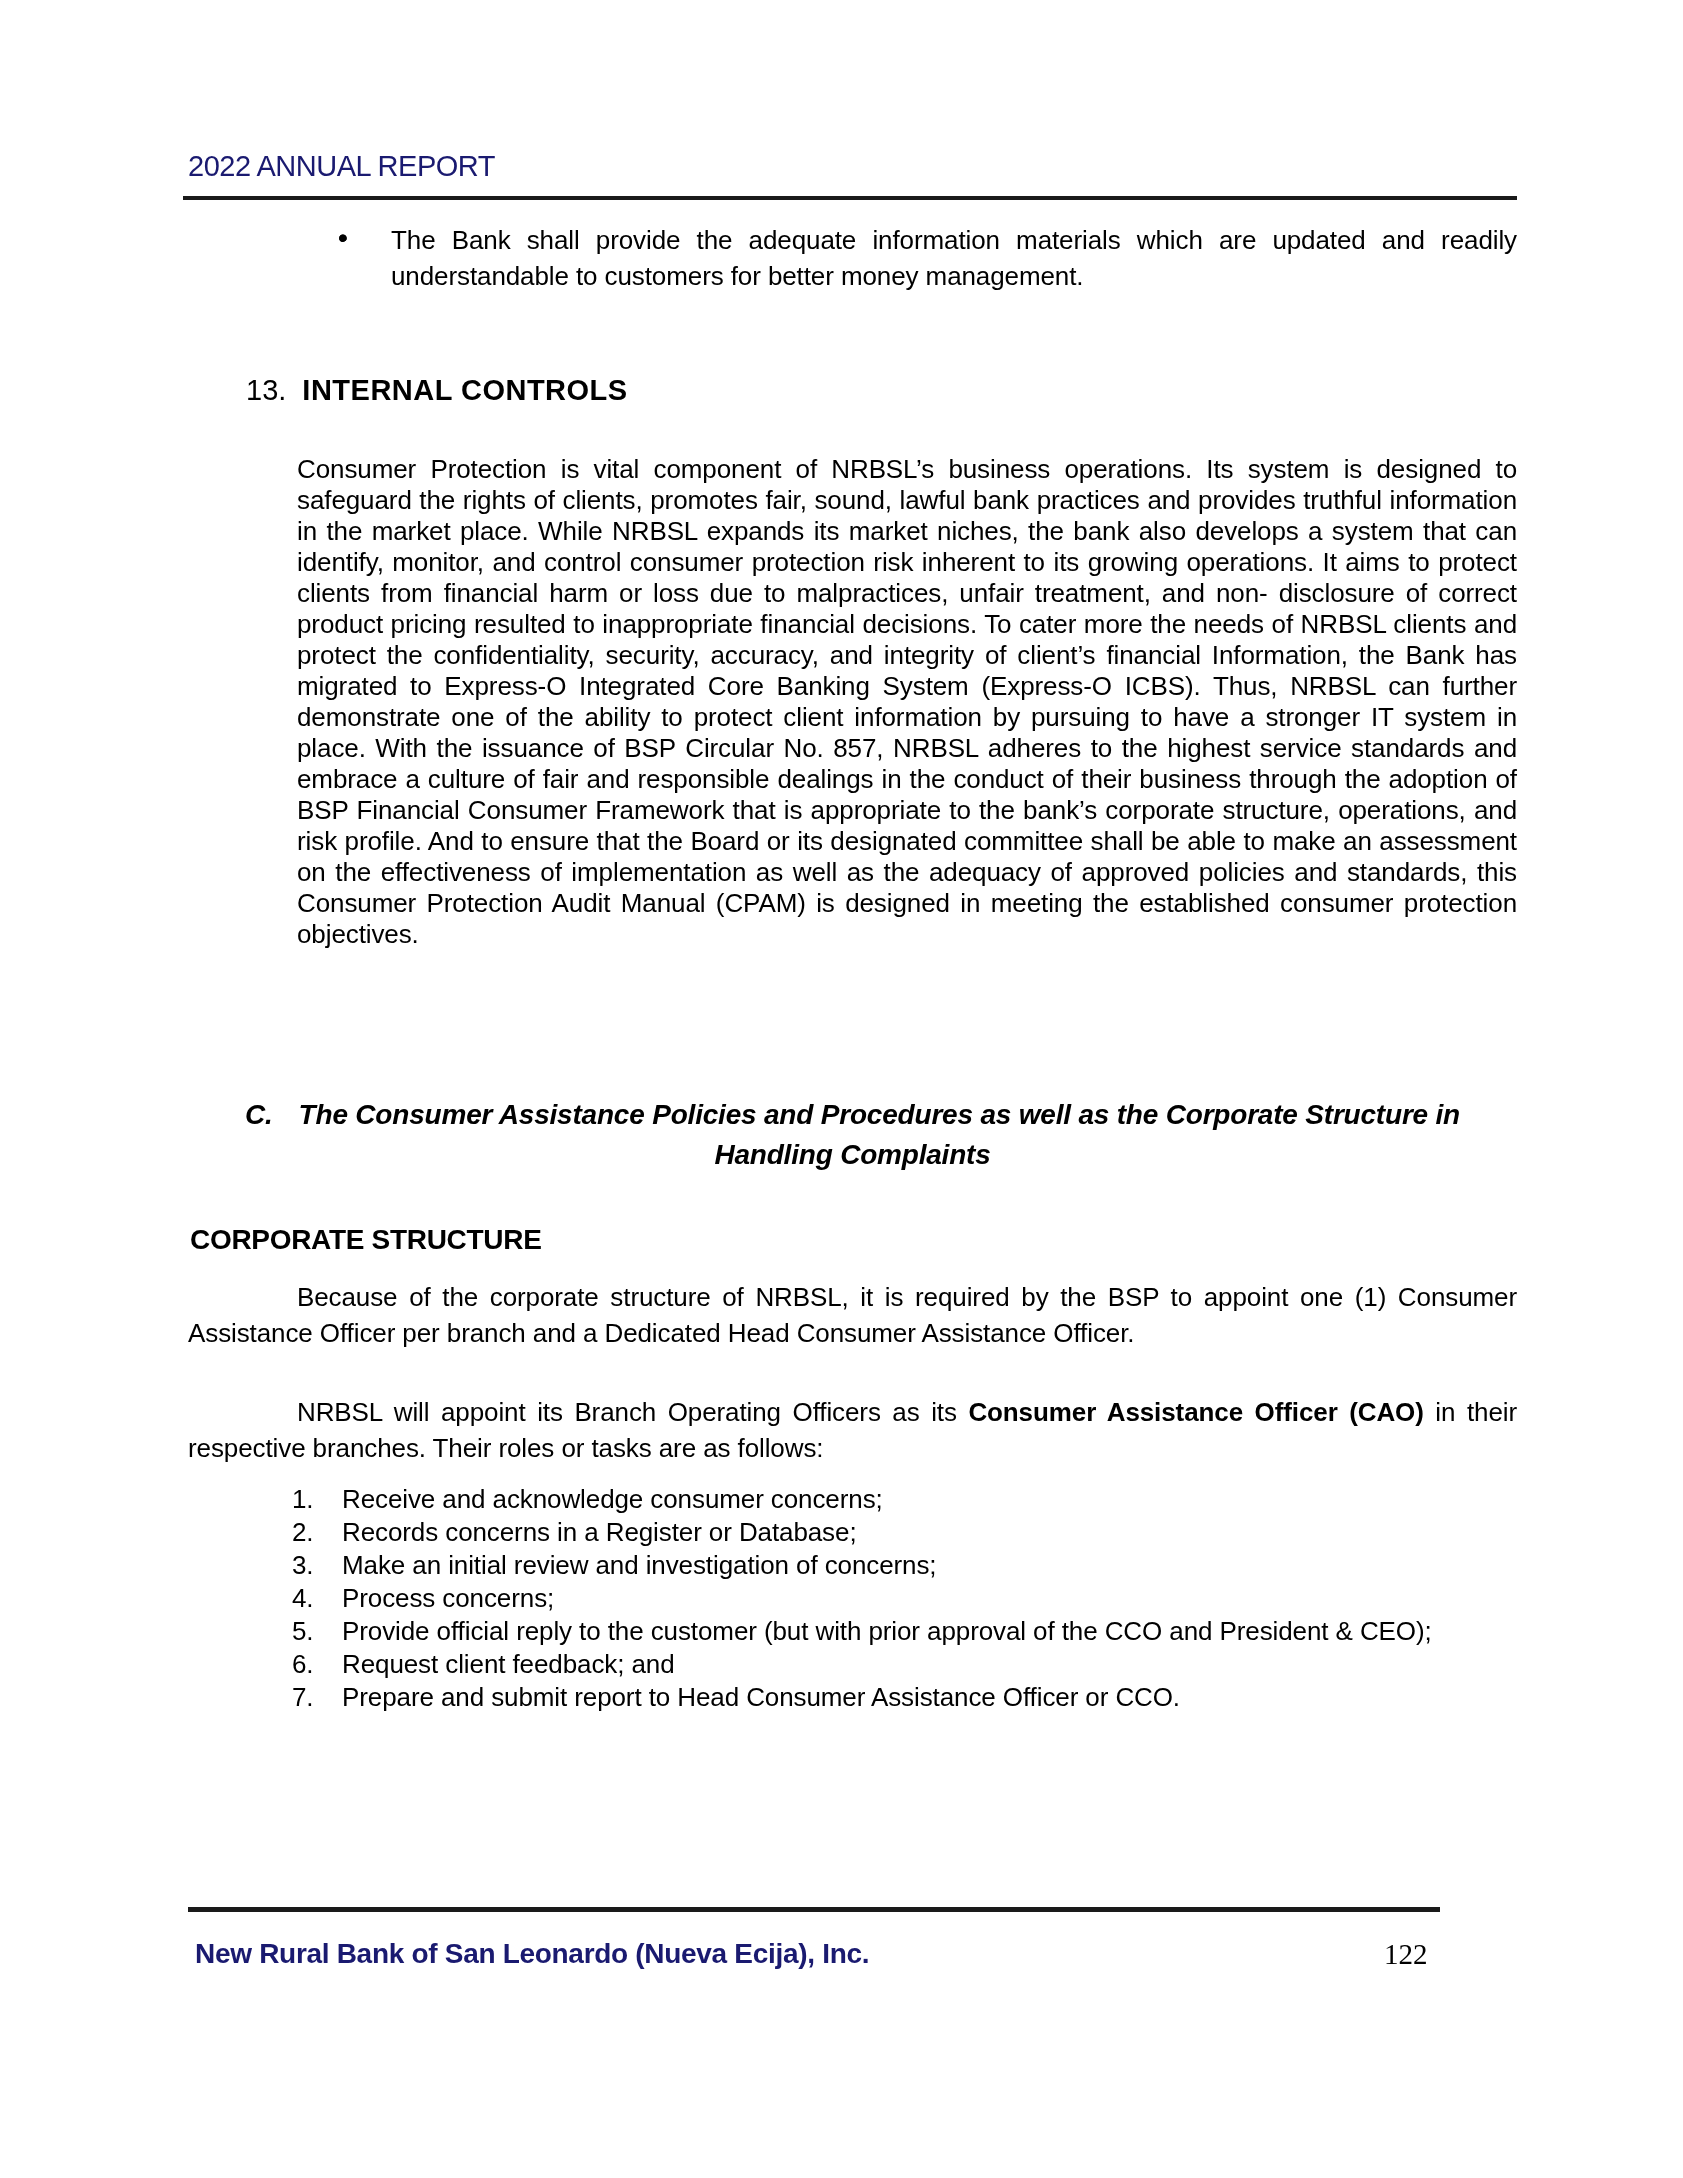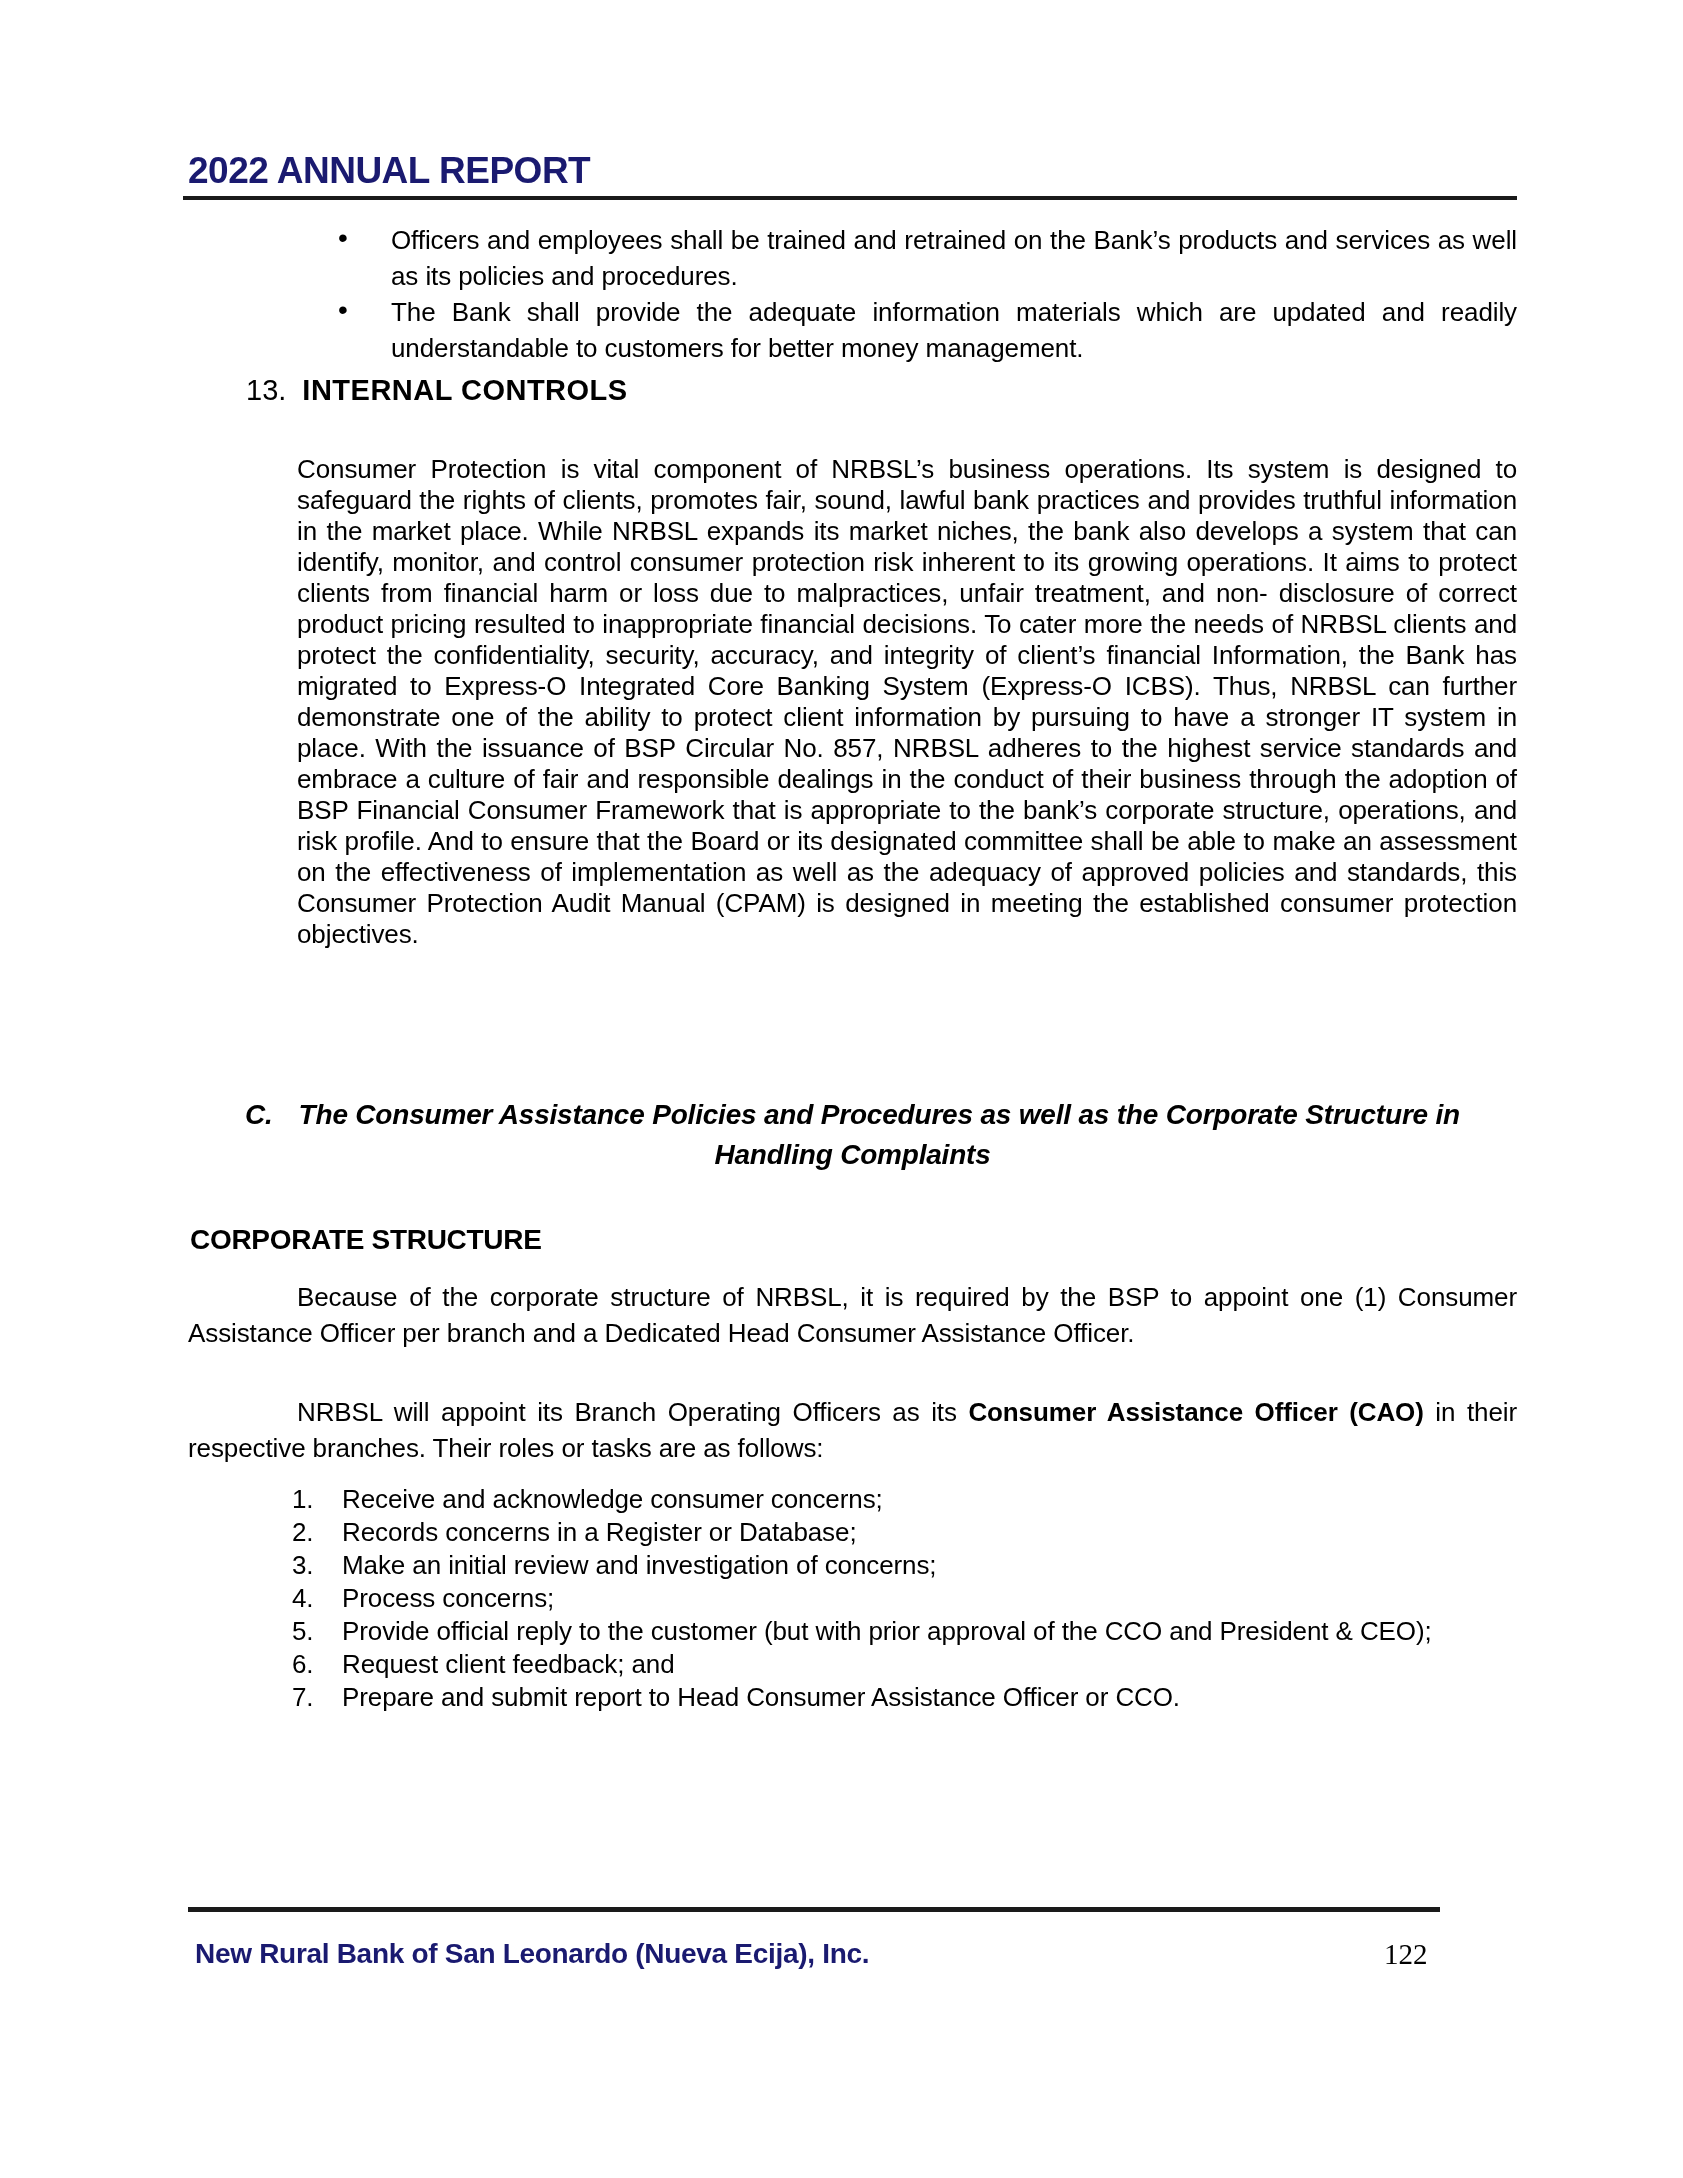--- a/index.html
+++ b/index.html
@@ -15,21 +15,21 @@
     height: 2178px;
     background: #ffffff;
     font-family: "Liberation Sans", sans-serif;
     color: var(--text);
     overflow: hidden;
   }
 
   
   .header-title {
     position: absolute; left: 188px; top: 150px;
-    font-size: 37px; font-weight: bold; color: var(--navy);
+    font-size: 29px; font-weight: normal; color: var(--navy);
     letter-spacing: -0.5px;
   }
   .header-rule {
     position: absolute; left: 183px; top: 196px;
     width: 1334px; height: 4px; background: var(--rule);
   }
 
   
   .bullets { position: absolute; left: 188px; top: 222px; width: 1329px; }
   .bullet-item {
@@ -109,21 +109,20 @@
 <body>
 
 <div class="page">
 
   <div class="header-title">2022 ANNUAL REPORT</div>
   <div class="header-rule"></div>
 
   <div class="bullets">
     <div class="bullet-item">
       <span class="bullet-marker">•</span>
-      <span>Officers and employees shall be trained and retrained on the Bank’s products and services as well as its policies and procedures.</span>
     </div>
     <div class="bullet-item">
       <span class="bullet-marker">•</span>
       <span>The Bank shall provide the adequate information materials which are updated and readily understandable to customers for better money management.</span>
     </div>
   </div>
 
   <div class="sec13">
     <span class="sec13-num">13.</span><span class="sec13-title">INTERNAL CONTROLS</span>
   </div>

